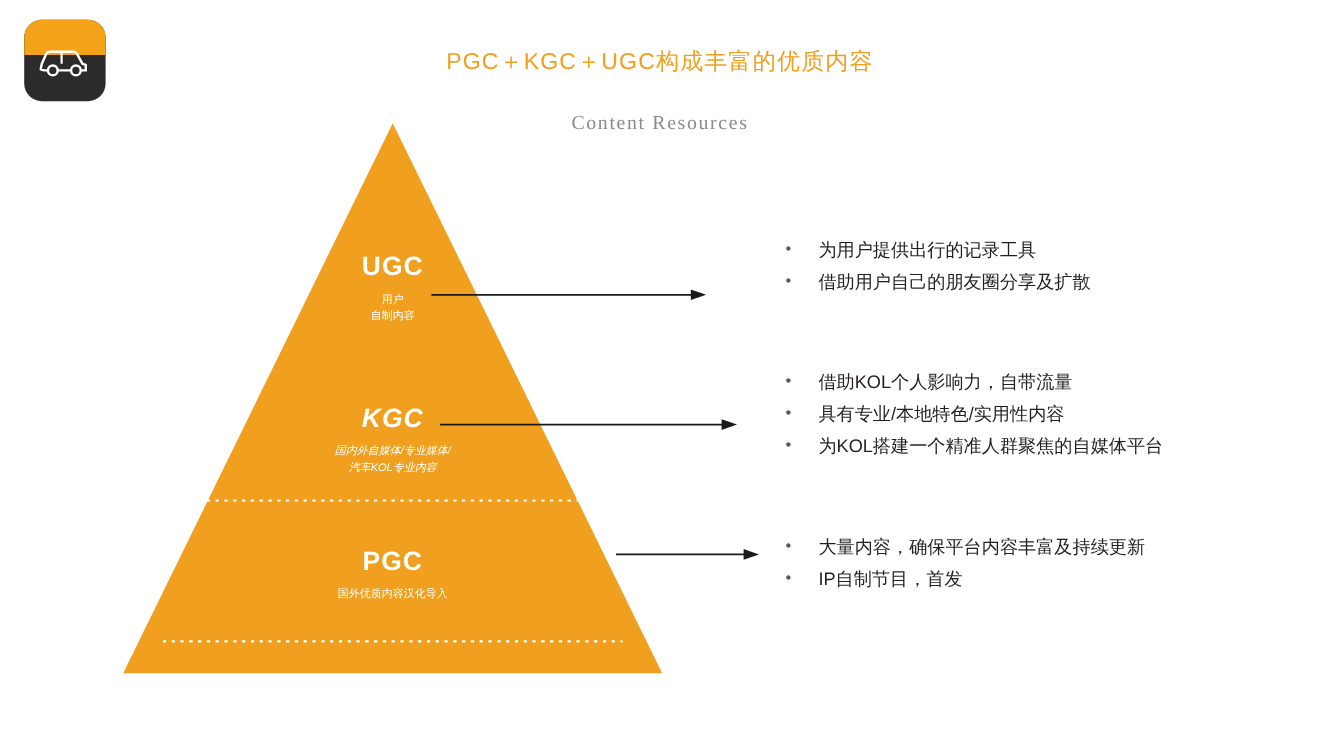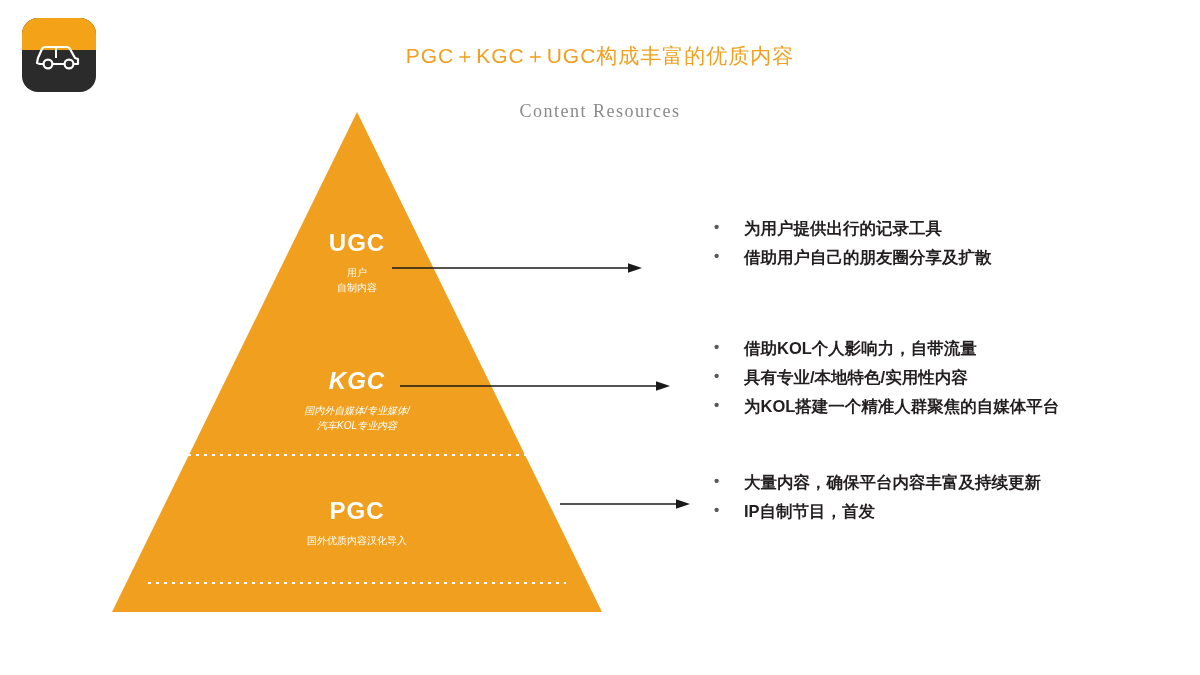--- a/index.html
+++ b/index.html
@@ -104,21 +104,20 @@
     height: 12px;
   }
 
   
   .bullets {
     position: absolute;
     width: 420px;
     color: #231f20;
     font-size: 16.5px;
     line-height: 1.58;
-    font-weight: bold;
   }
   .bullets ul {
     margin: 0;
     padding: 0;
     list-style: none;
   }
   .bullets li {
     position: relative;
     padding-left: 44px;
     margin-bottom: 3px;
@@ -126,21 +125,21 @@
   .bullets li::before {
     content: "•";
     position: absolute;
     left: 14px;
     top: 0;
     color: #595959;
     font-size: 15px;
   }
   #bullets-ugc { left: 700px; top: 215px; }
   #bullets-kgc { left: 700px; top: 335px; }
-  #bullets-pgc { left: 700px; top: 469px; }
+  #bullets-pgc { left: 700px; top: 485px; }
 </style>
 </head>
 <body>
 
 <div class="logo">
   <div class="logo-top"></div>
   <svg class="logo-car" viewBox="0 0 50 36">
     <path d="M4 22 L8 13 Q9 11 11 11 L33 11 Q35 11 36 13 L41 22 L44 23 L44 28 L6 28 L3 27 Z" fill="none" stroke="#ffffff" stroke-width="2.2" stroke-linejoin="round"></path>
     <line x1="22" y1="11" x2="22" y2="22" stroke="#ffffff" stroke-width="2"></line>
     <circle cx="14" cy="28" r="4.4" fill="#2b2b2b" stroke="#ffffff" stroke-width="2.2"></circle>

